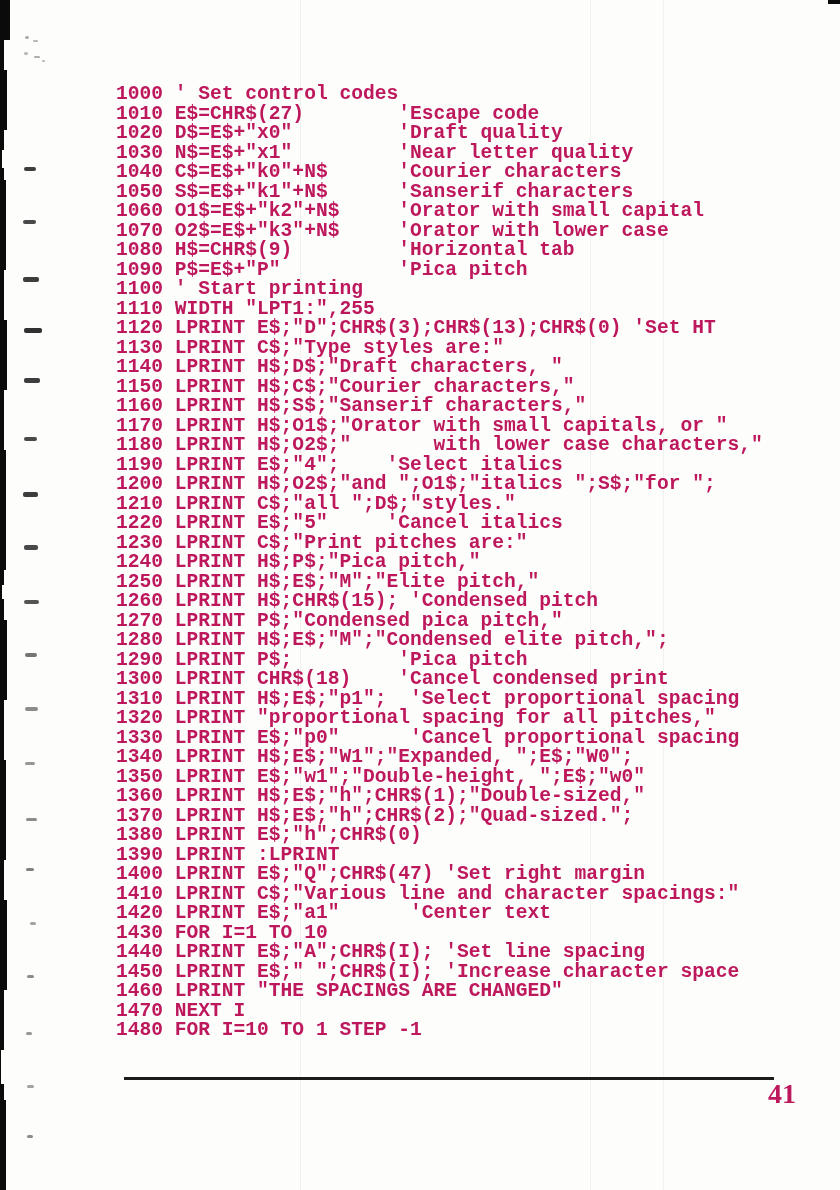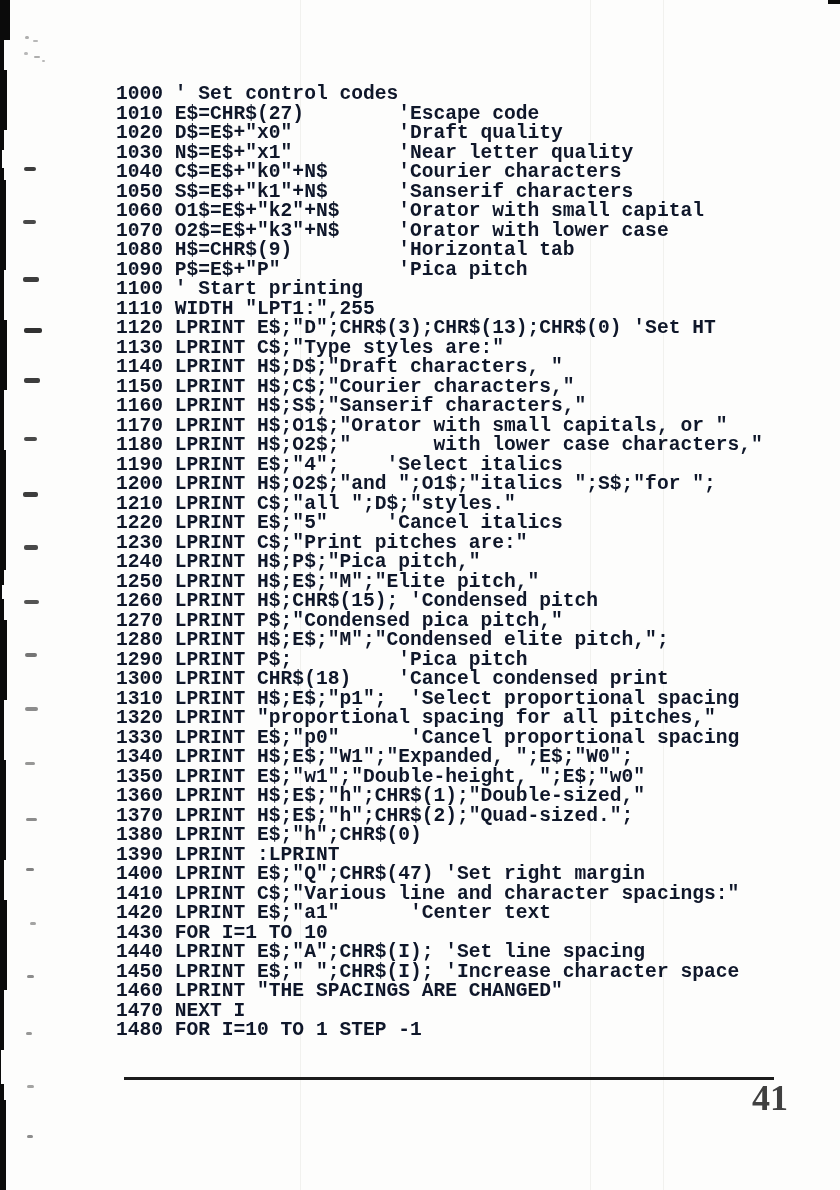--- a/index.html
+++ b/index.html
@@ -50,43 +50,43 @@
   .code {
     position: absolute;
     left: 116px;
     top: 85px;
     margin: 0;
     font-family: "Liberation Mono", monospace;
     font-weight: 700;
     font-size: 19.6px;
     line-height: 19.5px;
     letter-spacing: 0;
-    color: #0f172a;
+    color: #be185d;
     white-space: pre;
   }
   
   .footer-rule {
     position: absolute;
     left: 124px;
     top: 1077px;
     width: 650px;
     height: 3px;
     background: #1c1c1c;
   }
   .page-num {
     position: absolute;
     left: 744px;
     top: 1080px;
     width: 52px;
-    text-align: center;
+    text-align: right;
     font-family: "Liberation Serif", serif;
     font-weight: 700;
-    font-size: 36px;
+    font-size: 28px;
     line-height: 1;
-    color: #404040;
+    color: #be185d;
   }
 </style>
 </head>
 <body>
 
 <div class="page">
 
   <div class="streak" style="left:300px;"></div>
   <div class="streak" style="left:590px;"></div>
   <div class="streak" style="left:663px;"></div>

